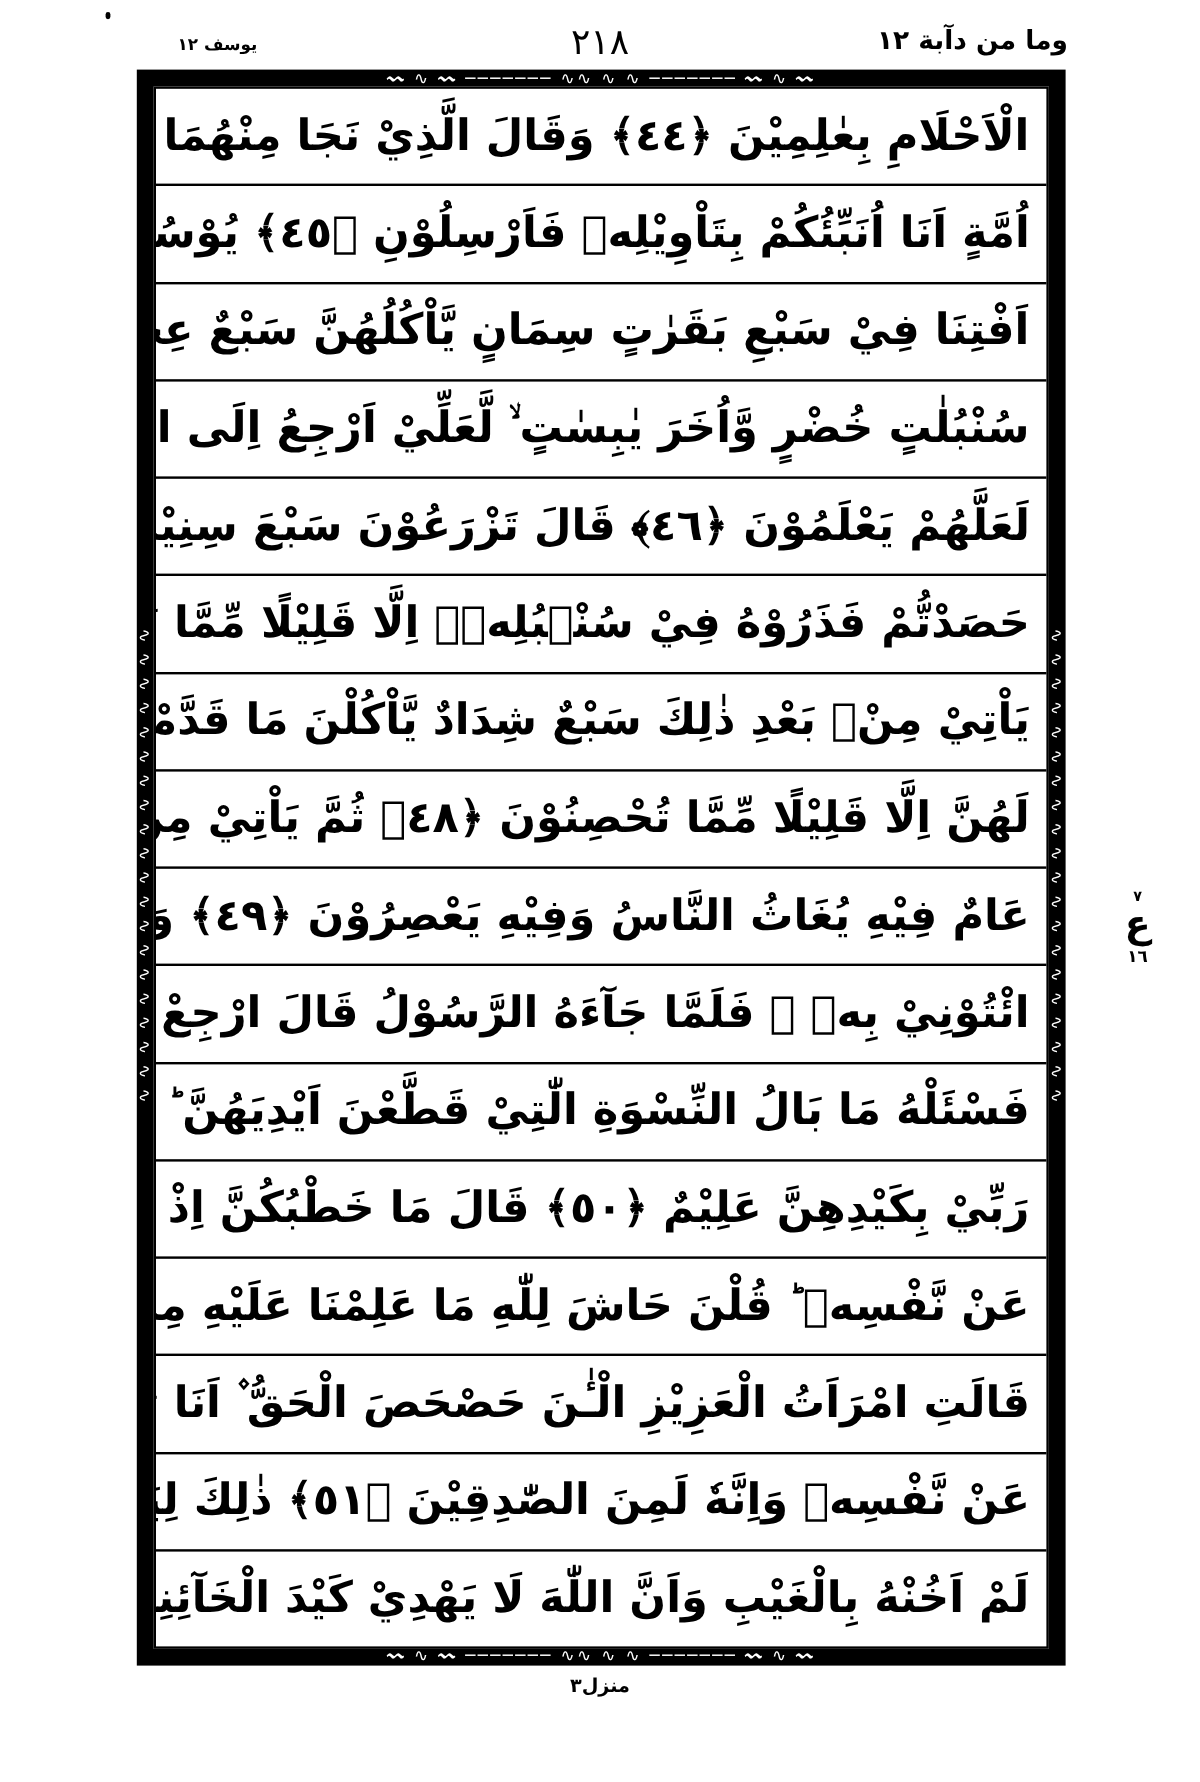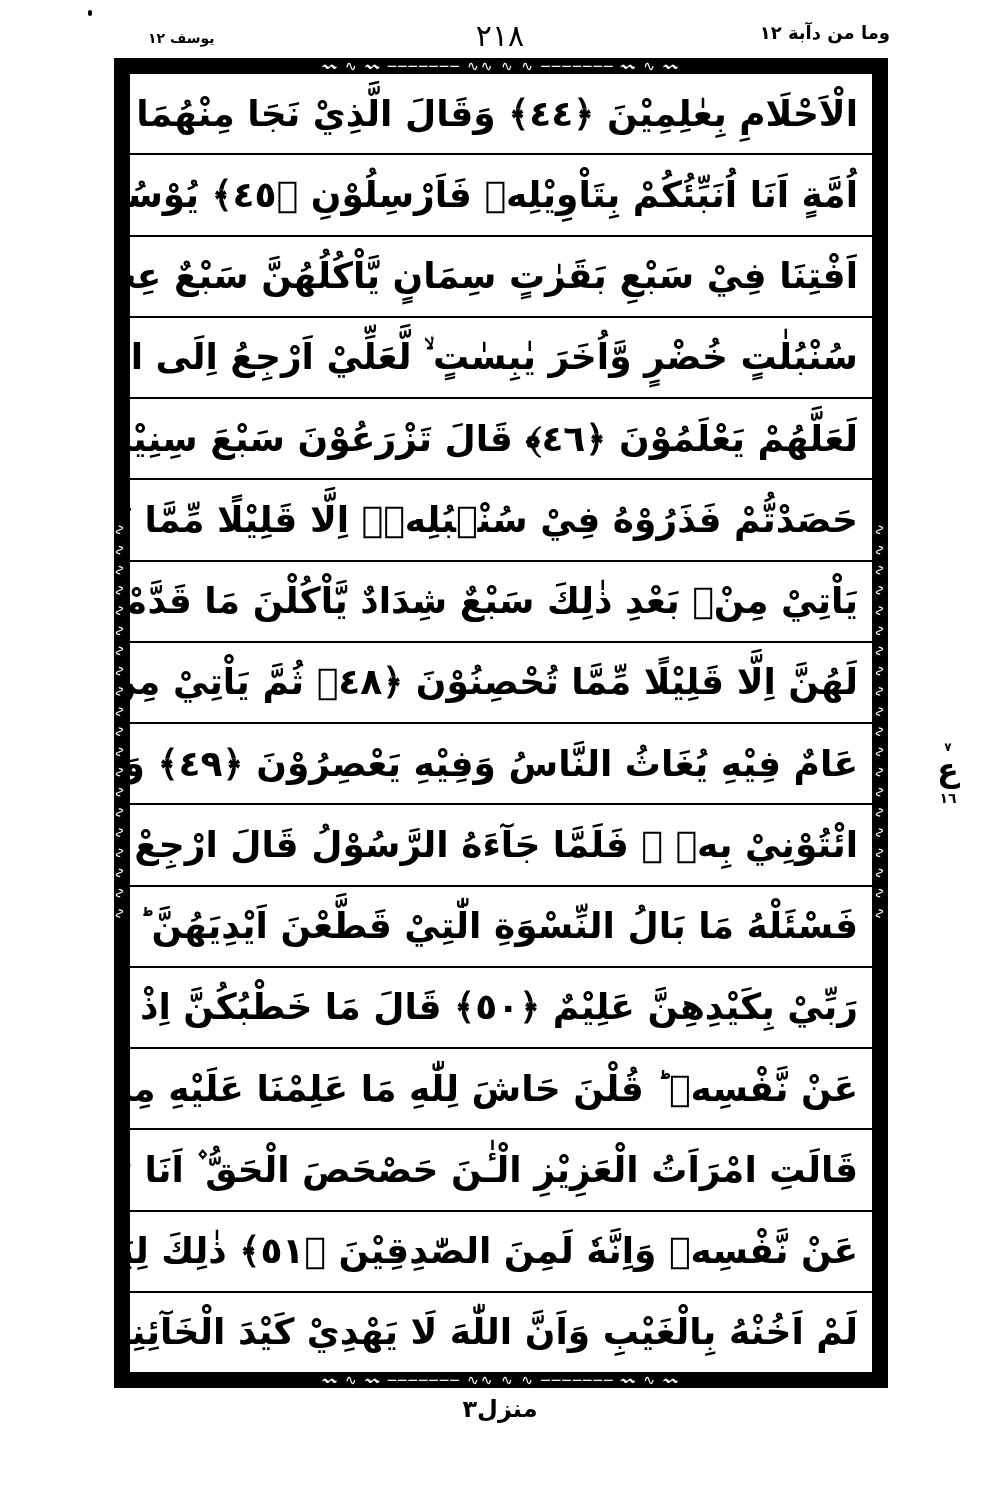--- a/index.html
+++ b/index.html
@@ -2,21 +2,21 @@
 <html><head>
   <meta charset="utf-8">
   <style>
     * { box-sizing: border-box; margin: 0; padding: 0; }
     html, body { width: 1000px; height: 1485px; background: #ffffff; overflow: hidden; }
     body { position: relative; font-family: "DejaVu Sans", sans-serif; color: #000; }
 
     .dot-mark { position: absolute; left: 88px; top: 10px; width: 4px; height: 6px; background: #000; border-radius: 2px; }
 
     .header { position: absolute; top: 18px; left: 110px; width: 780px; height: 40px; direction: rtl; }
-    .header .juz { position: absolute; right: 0; top: 4px; font-size: 18px; font-weight: bold; font-family: "DejaVu Sans", sans-serif; }
+    .header .juz { position: absolute; right: 0; top: 4px; font-size: 22px; font-weight: bold; font-family: "DejaVu Sans", sans-serif; }
     .header .page-num { position: absolute; left: 50%; transform: translateX(-50%); top: 0; font-size: 30px; font-weight: normal; letter-spacing: 1px; }
     .header .surah { position: absolute; left: 6px; top: 12px; font-size: 14px; font-weight: bold; margin-left: 32px; }
 
     
     .frame { position: absolute; left: 114px; top: 58px; width: 774px; height: 1330px; background: #000; }
     .frame .orn { position: absolute; color: #fff; font-size: 14px; line-height: 14px; letter-spacing: 2px; white-space: nowrap; overflow: hidden; }
     .frame .orn.top { top: 1px; left: 10px; right: 10px; height: 14px; text-align: center; }
     .frame .orn.bottom { bottom: 1px; left: 10px; right: 10px; height: 14px; text-align: center; }
     .frame .orn.left { left: 1px; top: 14px; bottom: 14px; width: 12px; writing-mode: vertical-rl; text-align: center; }
     .frame .orn.right { right: 1px; top: 14px; bottom: 14px; width: 12px; writing-mode: vertical-rl; text-align: center; }
@@ -33,21 +33,21 @@
       font-family: "DejaVu Sans", sans-serif; font-weight: bold;
       font-size: 36px; line-height: 1; white-space: nowrap;
       text-align: justify; text-align-last: justify; width: 100%;
     }
 
     .margin-ruku { position: absolute; left: 918px; top: 740px; width: 60px; height: 80px; text-align: center; direction: rtl; }
     .margin-ruku .sym { display: block; font-size: 32px; font-weight: bold; line-height: 1; }
     .margin-ruku .num { display: block; font-size: 14px; font-weight: bold; margin-top: 4px; }
     .margin-ruku .top { display: block; font-size: 12px; font-weight: bold; }
 
-    .footer { position: absolute; top: 1395px; left: 0; width: 1000px; text-align: center; direction: rtl; font-size: 24px; font-weight: bold; }
+    .footer { position: absolute; top: 1395px; left: 0; width: 1000px; text-align: center; direction: rtl; font-size: 16px; font-weight: bold; }
   </style>
 </head>
 <body>
 
 <div class="dot-mark"></div>
 
 <div class="header">
   <span class="juz">وما من دآبة ١٢</span>
   <span class="page-num">٢١٨</span>
   <span class="surah">يوسف ١٢</span>

